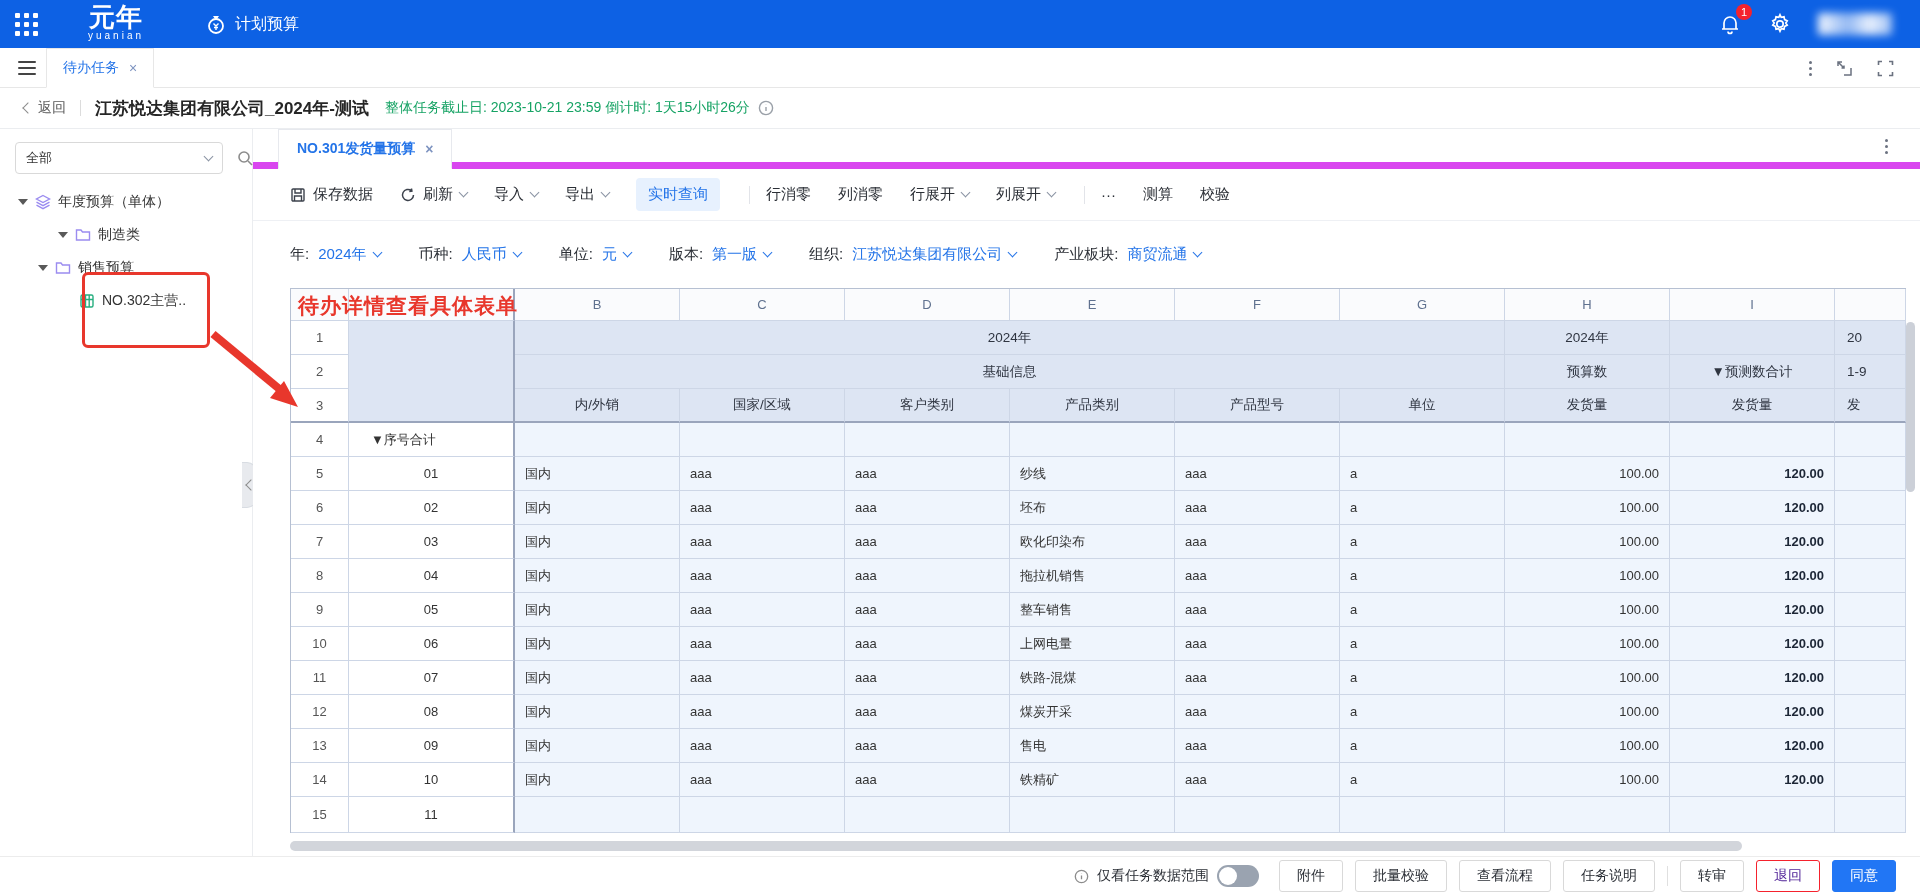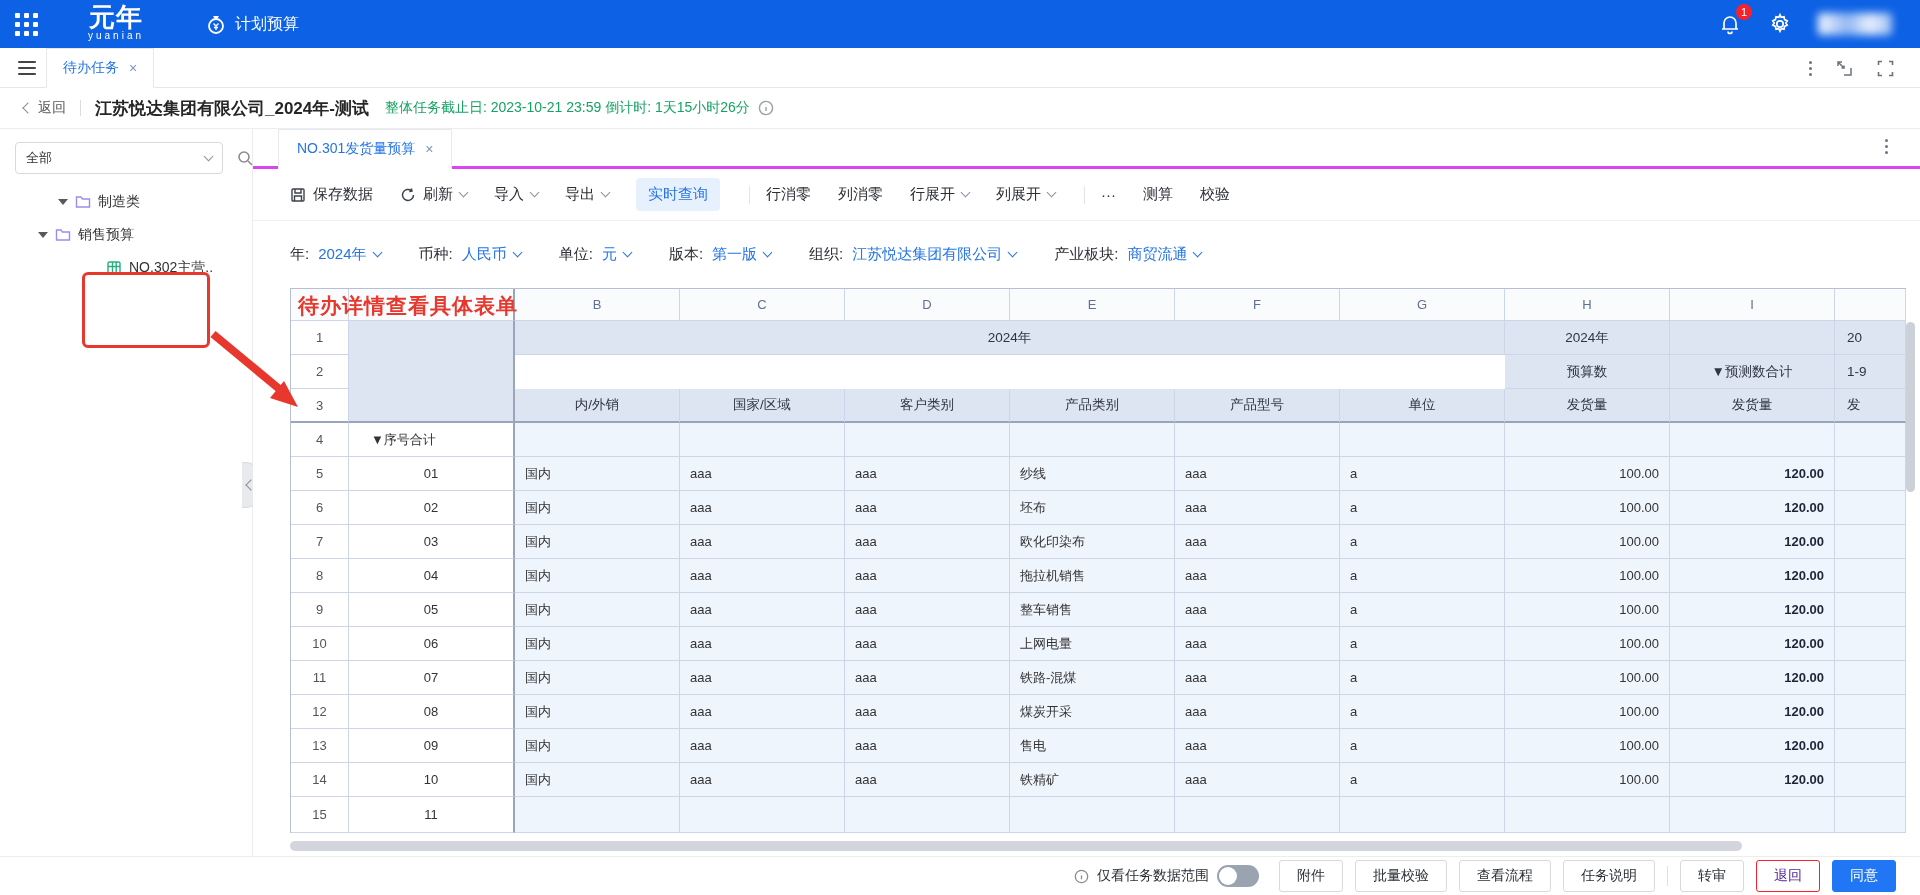--- a/index.html
+++ b/index.html
@@ -44,21 +44,21 @@
   .tree { position:absolute; top:56px; left:0; width:100%; }
   .tree-row { height:33px; display:flex; align-items:center; font-size:14px; color:#333; cursor:pointer; position:relative; }
   .tree-row.sel { background:#e8f1fd; color:#2d64c8; }
   .tree-row.sel::before { content:""; position:absolute; left:0; top:0; bottom:0; width:4px; background:#2474e8; }
   .tri { width:0; height:0; border-left:5px solid transparent; border-right:5px solid transparent; border-top:6px solid #595959; margin-right:7px; flex:none; }
   .t-icon { margin-right:7px; flex:none; display:inline-flex; }
   .collapse-handle { position:absolute; left:242px; top:462px; width:15px; height:46px; background:#e8eaee; border:1px solid #d8dce2; border-left:none; border-radius:0 10px 10px 0; display:flex; align-items:center; justify-content:center; cursor:pointer; }
 
   
   .main { position:absolute; left:253px; top:129px; right:0; bottom:39px; background:#fff; }
-  .sheet-tabs { position:absolute; top:0; left:0; right:0; height:40px; border-bottom:3px solid #d946ef; }
+  .sheet-tabs { position:absolute; top:0; left:0; right:0; height:40px; border-bottom:7px solid #d946ef;font-weight:bold; }
   .sheet-tab { position:absolute; left:25px; top:0; height:40px; padding:0 18px; border:1px solid #e7e9ee; border-bottom:1px solid #fff; display:flex; align-items:center; gap:10px; font-size:14px; color:#2474e8; background:#fff; cursor:pointer; }
   .sheet-tabs .more-v { position:absolute; right:32px; top:10px; color:#6b7280; cursor:pointer; }
 
   .toolbar { position:absolute; top:40px; left:0; right:0; height:52px; display:flex; align-items:center; padding:0 24px 0 37px; border-bottom:1px solid #eef0f4; }
   .tb-item { display:flex; align-items:center; gap:7px; font-size:15px; color:#2b2f36; margin-right:27px; cursor:pointer; white-space:nowrap; }
   .tb-item.active { background:#e7f1fe; color:#2474e8; padding:7px 12px; border-radius:4px; }
   .tb-div { width:1px; height:18px; background:#e2e4e9; margin:0 16px 0 2px; flex:none; }
   .tb-right { margin-left:auto; display:flex; align-items:center; }
   .tb-right .tb-item { margin-right:0; margin-left:30px; }
   .chev { width:7px; height:7px; border-right:1.6px solid #8a93a3; border-bottom:1.6px solid #8a93a3; transform:rotate(45deg); margin-top:-4px; flex:none; }
@@ -207,39 +207,49 @@
         <span class="chev"></span>
       </div>
       <span>
         <svg width="17" height="17" viewBox="0 0 17 17" fill="none" stroke="#8c8c8c" stroke-width="1.6">
             <circle cx="7" cy="7" r="5"></circle>
             <path d="M11 11 l4 4"></path>
           </svg>
       </span>
     </div>
     <div class="tree" id="tree">
+        <div class="tree-row" style="padding-left: 18px;">
+          <span class="tri"></span>
+          <span class="t-icon">
+            <svg width="16" height="16" viewBox="0 0 16 16" fill="none" stroke="#9b8cf0" stroke-width="1.4">
+              <path d="M8 1.5 L14.5 5 8 8.5 1.5 5 z"></path>
+              <path d="M1.5 8.2 L8 11.7 14.5 8.2 M1.5 11.2 L8 14.7 14.5 11.2"></path>
+            </svg>
+          </span>
+          <span>年度预算（单体）</span>
+        </div>
         <div class="tree-row" style="padding-left: 58px;">
           <span class="tri"></span>
           <span class="t-icon">
             <svg width="16" height="16" viewBox="0 0 16 16" fill="none" stroke="#9b8cf0" stroke-width="1.4">
               <path d="M1.5 3 h4.5 l1.5 2 h7 v8 h-13 z"></path>
             </svg>
           </span>
           <span>制造类</span>
         </div>
         <div class="tree-row" style="padding-left: 38px;">
           <span class="tri"></span>
           <span class="t-icon">
             <svg width="16" height="16" viewBox="0 0 16 16" fill="none" stroke="#9b8cf0" stroke-width="1.4">
               <path d="M1.5 3 h4.5 l1.5 2 h7 v8 h-13 z"></path>
             </svg>
           </span>
           <span>销售预算</span>
         </div>
-        <div class="tree-row" style="padding-left: 106px;">
+        <div class="tree-row" style="padding-left: 79px;">
           <span class="t-icon">
             <svg width="16" height="16" viewBox="0 0 16 16" fill="none" stroke="#27ae7f" stroke-width="1.4">
               <rect x="2" y="2" width="12" height="12" rx="1.5"></rect>
               <path d="M2 6.5 h12 M6.5 2 v12 M10.2 2 v12"></path>
             </svg>
           </span>
           <span>NO.302主营..</span>
         </div>
       </div>
   </div>
@@ -374,20 +384,21 @@
         <div class="c hletter" style="grid-area: 1 / 9;">H</div>
         <div class="c hletter" style="grid-area: 1 / 10;">I</div>
         <div class="c hletter" style="grid-area: 1 / 11;"></div>
         <div class="c num" style="grid-area: 2 / 1;">1</div>
         <div class="c hcell fz-r fz-b" style="grid-area: 2 / 2 / span 3 / span 1;"></div>
         <div class="c hcell" style="grid-area: 2 / 3 / auto / span 6;">2024年</div>
         <div class="c hcell" style="grid-area: 2 / 9;">2024年</div>
         <div class="c hcell" style="grid-area: 2 / 10;"></div>
         <div class="c hcell partialtxt" style="grid-area: 2 / 11;">20</div>
         <div class="c num" style="grid-area: 3 / 1;">2</div>
+        <div class="c hcell" style="grid-area: 3 / 3 / auto / span 6;">基础信息</div>
         <div class="c hcell" style="grid-area: 3 / 9;">预算数</div>
         <div class="c hcell" style="grid-area: 3 / 10;">▼预测数合计</div>
         <div class="c hcell partialtxt" style="grid-area: 3 / 11;">1-9</div>
         <div class="c num fz-b" style="grid-area: 4 / 1;">3</div>
         <div class="c hcell fz-b" style="grid-area: 4 / 3;">内/外销</div>
         <div class="c hcell fz-b" style="grid-area: 4 / 4; text-align: center;">国家/区域</div>
         <div class="c hcell fz-b" style="grid-area: 4 / 5;">客户类别</div>
         <div class="c hcell fz-b" style="grid-area: 4 / 6;">产品类别</div>
         <div class="c hcell fz-b" style="grid-area: 4 / 7;">产品型号</div>
         <div class="c hcell fz-b" style="grid-area: 4 / 8;">单位</div>

